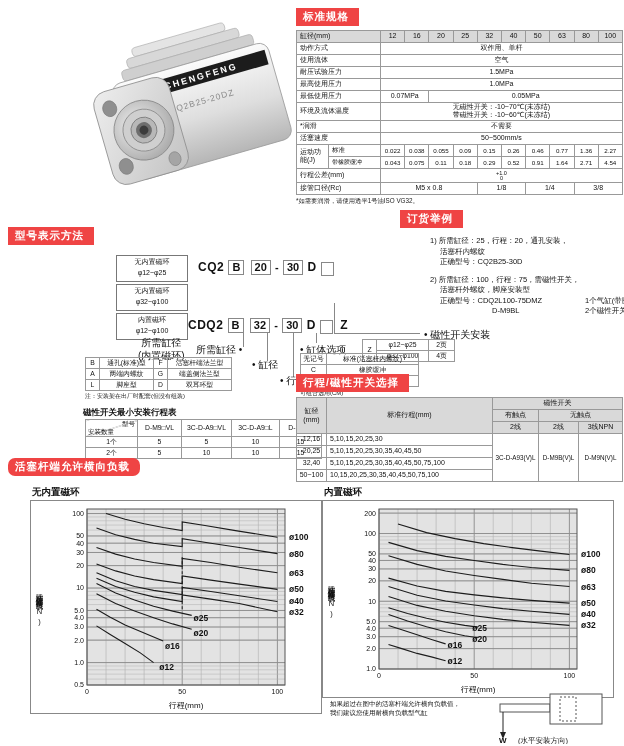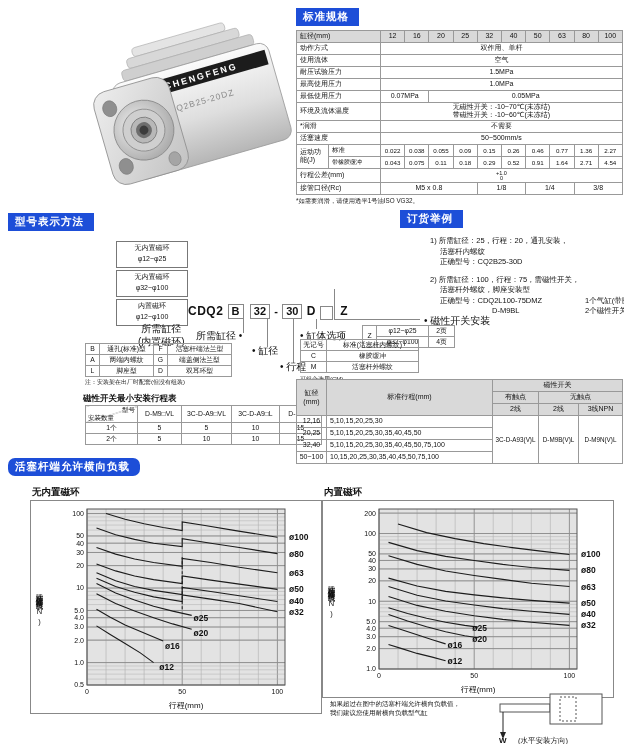--- a/index.html
+++ b/index.html
@@ -1,19 +1,19 @@
 <!DOCTYPE html>
 <html><head>
 <meta charset="utf-8">
 <style>
   html,body{margin:0;padding:0;}
   body{width:624px;height:746px;position:relative;background:#fff;color:#111;
        font-family:"Liberation Sans","DejaVu Sans",sans-serif;overflow:hidden;font-size:8px;}
   .abs{position:absolute;}
-  .sec-hdr{display:inline-block;background:#1d4ed8;color:#fff;font-weight:bold;
+  .sec-hdr{display:inline-block;background:#ef4444;color:#fff;font-weight:bold;
            font-size:10.5px;padding:2px 10px 2px 7px;letter-spacing:1px;white-space:nowrap;text-align:center;}
   table{border-collapse:collapse;table-layout:fixed;}
   td,th{border:1px solid #999;padding:0 1px;text-align:center;font-weight:normal;
         line-height:1.2;overflow:hidden;}
   .lbl{text-align:left;padding-left:3px;}
   
   .spec{width:326px;font-size:7px;}
   .spec td{height:11px;}
   .spec tr.gray td{background:#d9d9d9;}
   .spec .num{font-size:6.2px;}
@@ -214,36 +214,46 @@
       <span>正确型号：CDQ2L100-75DMZ</span>
       <span class="order-right">1个气缸(带脚座)</span>
     </div>
     <div class="order-line" style="padding-left:62px;">
       <span>D-M9BL</span>
       <span class="order-right">2个磁性开关</span>
     </div>
   </div>
 </div>
 
-<div class="abs" style="left:0;top:207px;width:572px;height:252px;">
+<div class="abs" style="left:0;top:221px;width:572px;height:252px;">
   <div class="sec-hdr abs" style="left:8px;top:6px;">型号表示方法</div>
 
   <div class="descbox abs" style="left:116px;top:34px;">
     <div>无内置磁环</div>
     <div>φ12~φ25</div>
   </div>
   <div class="descbox abs" style="left:116px;top:63px;">
     <div>无内置磁环</div>
     <div>φ32~φ100</div>
   </div>
   <div class="descbox abs" style="left:116px;top:92px;">
     <div>内置磁环</div>
     <div>φ12~φ100</div>
   </div>
 
+  <div class="mrow abs" style="left:198px;top:39px;">
+    <span class="mpre">CQ2</span>
+    <span class="mbox">B</span>
+    <span class="mbox">20</span>
+    <span class="mdash">-</span>
+    <span class="mbox">30</span>
+    <span class="mpre">D</span>
+    <span class="mblank"></span>
+    <span class="mz"></span>
+  </div>
   <div class="mrow abs" style="left:188px;top:97px;">
     <span class="mpre">CDQ2</span>
     <span class="mbox">B</span>
     <span class="mbox">32</span>
     <span class="mdash">-</span>
     <span class="mbox">30</span>
     <span class="mpre">D</span>
     <span class="mblank"></span>
     <span class="mz">Z</span>
   </div>
@@ -369,20 +379,21 @@
     <td>5</td>
           <td>10</td>
           <td>10</td>
           <td>15</td>
         </tr>
   </tbody>
     </table>
 </div>
 
 <div class="abs" style="left:296px;top:374px;">
+  <div class="sec-hdr">行程/磁性开关选择</div>
   <table class="stroke-t" style="margin-top:5px;">
     <colgroup>
         <col style="width:30px">
         <col style="width:166px">
         <col style="width:46px">
         <col style="width:40px">
         <col style="width:44px">
       </colgroup>
     <tbody>
         <tr>

